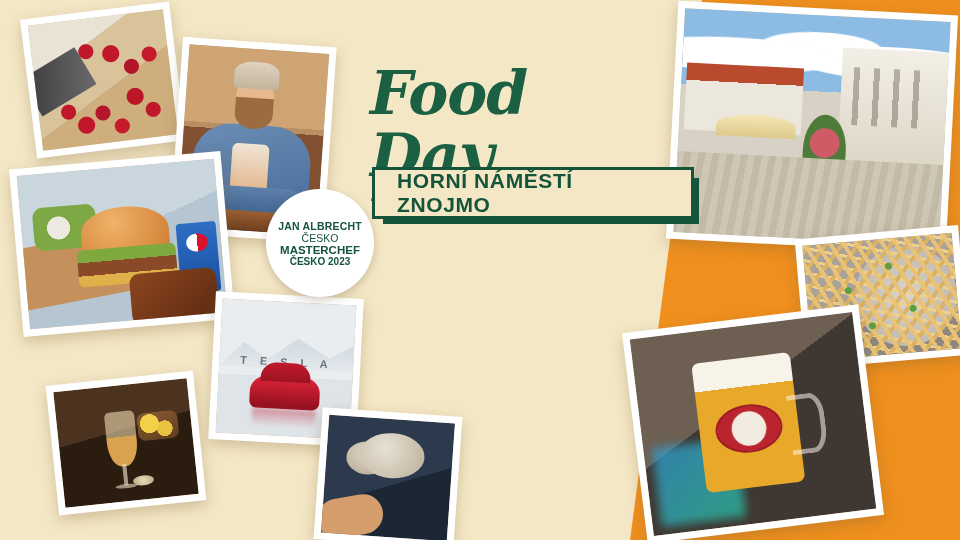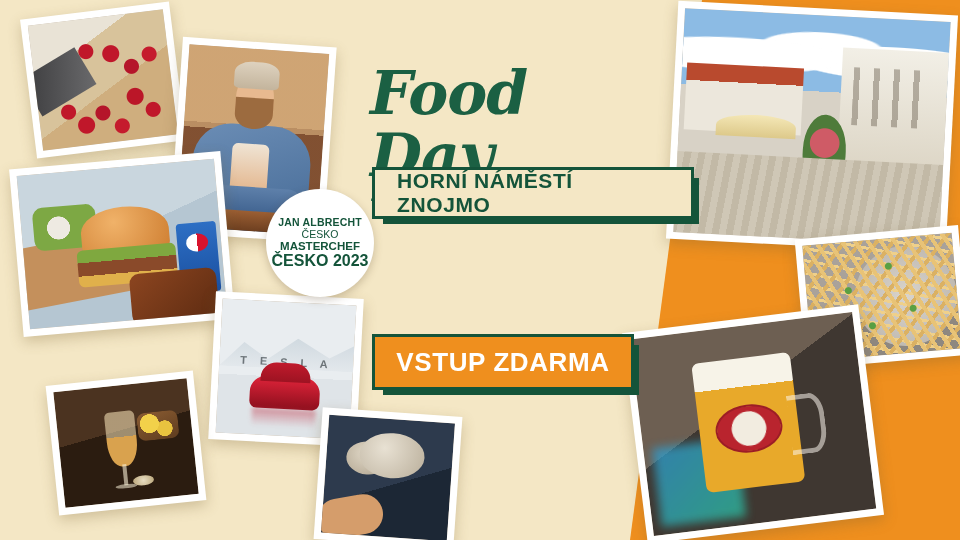--- a/index.html
+++ b/index.html
@@ -208,21 +208,21 @@
   
   #badge {
     position:absolute; left:266px; top:189px; width:108px; height:108px;
     border-radius:50%; background:#fff; box-shadow:0 3px 9px rgba(90,70,40,.28);
     display:flex; flex-direction:column; align-items:center; justify-content:center;
     text-align:center; color:#14543a; z-index:9;
   }
   #badge .l1 { font-size:10.5px; font-weight:700; letter-spacing:.2px; }
   #badge .l2 { font-size:10.5px; font-weight:400; }
   #badge .l3 { font-size:11.5px; font-weight:700; }
-  #badge .l4 { font-size:16px; font-weight:700; }
+  #badge .l4 { font-size:10px; font-weight:700; }
 </style>
 </head>
 <body>
 
 <div id="poster">
 
   <div class="orange-panel"></div>
 
   <div class="photo" style="left:28px; top:10px; width:150px; height:140px; transform:rotate(-7deg);">
     <div class="img">
@@ -329,23 +329,20 @@
   <div class="logo">
     <div class="script">Food Day</div>
     <div class="sub">· FESTIVAL ·</div>
   </div>
 
   <div class="infobox" id="place-box">
     <div class="box-outline shadow-off">HORNÍ NÁMĚSTÍ ZNOJMO</div>
   </div>
 
 
-  <div class="infobox" id="free-box">
-    <div class="box-fill shadow-off">VSTUP ZDARMA</div>
-  </div>
 
   <div id="badge">
     <div class="l1">JAN ALBRECHT</div>
     <div class="l2">ČESKO</div>
     <div class="l3">MASTERCHEF</div>
     <div class="l4">ČESKO 2023</div>
   </div>
 
 </div>
 

